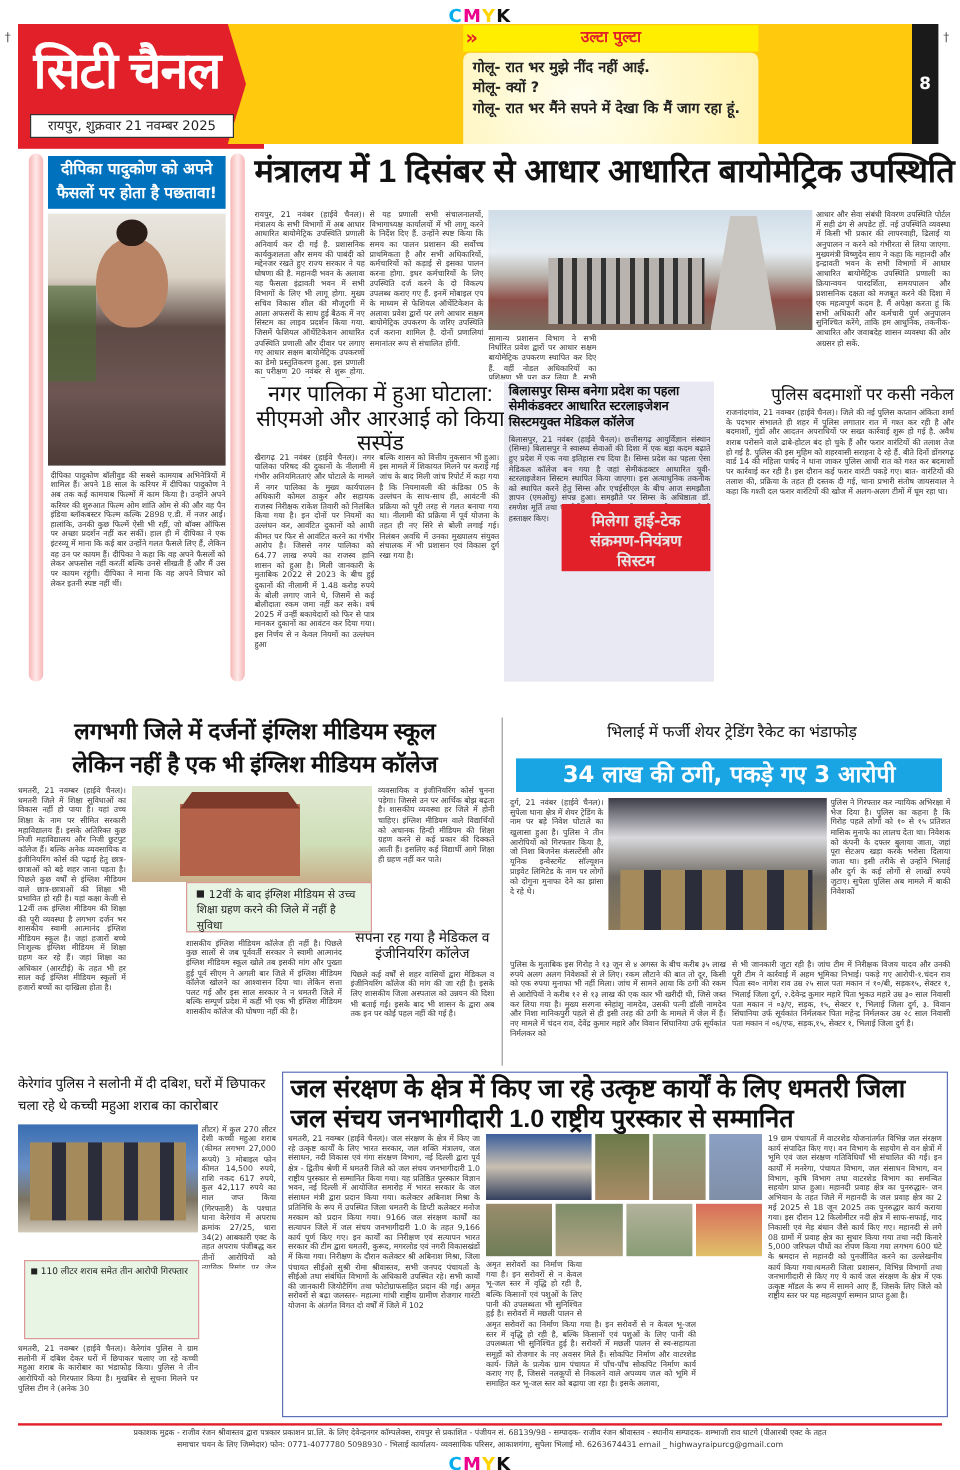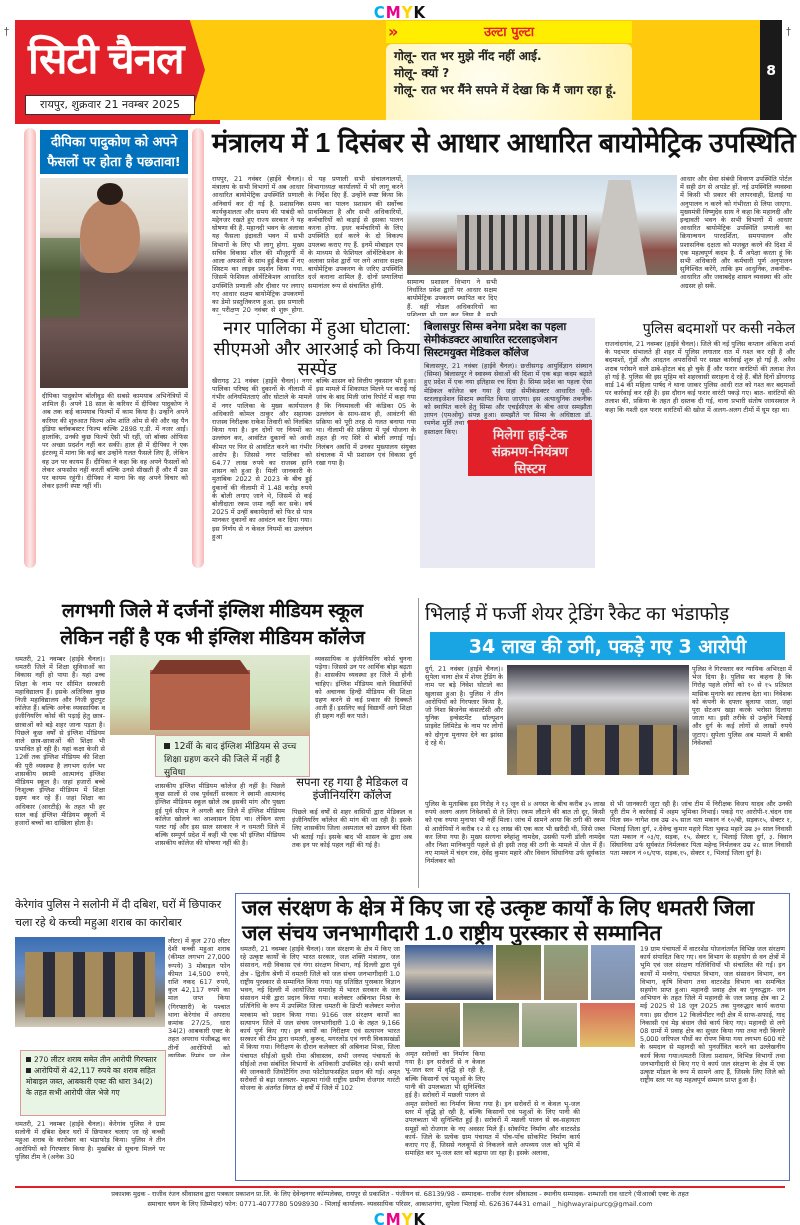--- a/index.html
+++ b/index.html
@@ -91,38 +91,37 @@
 <div class="abs callout" style="left:155px;top:735px;width:155px;height:42px">
   <span style="display:inline-block;width:6px;height:6px;background:#222;margin-right:4px"></span><span>12वीं के बाद इंग्लिश मीडियम से उच्च शिक्षा ग्रहण करने की जिले में नहीं है सुविधा</span>
 </div>
 <div class="abs body" style="left:155px;top:782px;width:130px;height:105px">शासकीय इंग्लिश मीडियम कॉलेज ही नहीं है। पिछले कुछ सालों से जब पूर्ववर्ती सरकार ने स्वामी आत्मानंद इंग्लिश मीडियम स्कूल खोले तब इसकी मांग और पुख्ता हुई पूर्व सीएम ने अगली बार जिले में इंग्लिश मीडियम कॉलेज खोलने का आश्वासन दिया था। लेकिन सत्ता पलट गई और इस साल सरकार ने न धमतरी जिले में बल्कि सम्पूर्ण प्रदेश में कहीं भी एक भी इंग्लिश मीडियम शासकीय कॉलेज की घोषणा नहीं की है।</div>
 <div class="abs body" style="left:315px;top:655px;width:97px;height:118px">व्यवसायिक व इंजीनियरिंग कोर्स चुनना पड़ेगा। जिससे उन पर आर्थिक बोझ बढ़ता है। शासकीय व्यवस्था हर जिले में होनी चाहिए। इंग्लिश मीडियम वाले विद्यार्थियों को अचानक हिन्दी मीडियम की शिक्षा ग्रहण करने से कई प्रकार की दिक्कतें आती हैं। इसलिए कई विद्यार्थी आगे शिक्षा ही ग्रहण नहीं कर पाते।</div>
 <div class="abs hd" style="left:292px;top:776px;width:120px;font-size:11.5px;text-align:center;font-weight:normal">सपना रह गया है मेडिकल व इंजीनियरिंग कॉलेज</div>
 <div class="abs body" style="left:292px;top:808px;width:120px;height:78px">पिछले कई वर्षों से शहर वासियों द्वारा मेडिकल व इंजीनियरिंग कॉलेज की मांग की जा रही है। इसके लिए शासकीय जिला अस्पताल को उन्नयन की दिशा भी बताई गई। इसके बाद भी शासन के द्वारा अब तक इन पर कोई पहल नहीं की गई है।</div>
 
 <div class="abs divv" style="left:418px;top:598px;height:290px"></div>
 
-<div class="abs hd" style="left:425px;top:603px;width:370px;font-size:19px;text-align:left;font-weight:normal">भिलाई में फर्जी शेयर ट्रेडिंग रैकेट का भंडाफोड़</div>
+<div class="abs hd" style="left:425px;top:603px;width:370px;font-size:13px;text-align:center;font-weight:normal">भिलाई में फर्जी शेयर ट्रेडिंग रैकेट का भंडाफोड़</div>
 <div class="abs bluebox" style="left:430px;top:632px;width:355px;height:28px;background:#19a4e3;font-size:19px;line-height:28px">34 लाख की ठगी, पकड़े गए 3 आरोपी</div>
 <div class="abs body" style="left:425px;top:665px;width:78px;height:132px">दुर्ग, 21 नवंबर (हाईवे चैनल)। सुपेला थाना क्षेत्र में शेयर ट्रेडिंग के नाम पर बड़े निवेश घोटाले का खुलासा हुआ है। पुलिस ने तीन आरोपियों को गिरफ्तार किया है, जो निशा बिजनेस कंसल्टेंसी और यूनिक इन्वेस्टमेंट सॉल्यूशन प्राइवेट लिमिटेड के नाम पर लोगों को दोगुना मुनाफा देने का झांसा दे रहे थे।</div>
 <div class="abs photo" style="left:507px;top:665px;width:182px;height:110px;background:linear-gradient(180deg,#3c3c48 0%,#d9d9dd 30%,#6f6a62 60%,#8c7a5a 100%)">
   <div style="position:absolute;left:10px;top:60px;width:160px;height:50px;background:repeating-linear-gradient(90deg,#a58b5b 0 20px,#2b2d3b 20px 34px)"></div>
 </div>
 <div class="abs body" style="left:692px;top:665px;width:100px;height:132px">पुलिस ने गिरफ्तार कर न्यायिक अभिरक्षा में भेज दिया है। पुलिस का कहना है कि गिरोह पहले लोगों को १० से १५ प्रतिशत मासिक मुनाफे का लालच देता था। निवेशक को कंपनी के दफ्तर बुलाया जाता, जहां पूरा सेटअप खड़ा करके भरोसा दिलाया जाता था। इसी तरीके से उन्होंने भिलाई और दुर्ग के कई लोगों से लाखों रुपये जुटाए। सुपेला पुलिस अब मामले में बाकी निवेशकों</div>
 <div class="abs body" style="left:425px;top:800px;width:180px;height:85px">पुलिस के मुताबिक इस गिरोह ने १३ जून से ४ अगस्त के बीच करीब ३५ लाख रुपये अलग अलग निवेशकों से ले लिए। रकम लौटाने की बात तो दूर, किसी को एक रुपया मुनाफा भी नहीं मिला। जांच में सामने आया कि ठगी की रकम से आरोपियों ने करीब १२ से १३ लाख की एक कार भी खरीदी थी, जिसे जब्त कर लिया गया है। मुख्य सरगना स्नेहांशु नामदेव, उसकी पत्नी डॉली नामदेव और निशा मानिकपुरी पहले से ही इसी तरह की ठगी के मामले में जेल में हैं। नए मामले में चंदन राव, देवेंद्र कुमार महारे और विवान सिंघानिया उर्फ सूर्यकांत निर्मलकर को</div>
 <div class="abs body" style="left:610px;top:800px;width:182px;height:85px">से भी जानकारी जुटा रही है। जांच टीम में निरीक्षक विजय यादव और उनकी पूरी टीम ने कार्रवाई में अहम भूमिका निभाई। पकड़े गए आरोपी-१.चंदन राव पिता स्व० नागेश राव उम्र २५ साल पता मकान नं १०/बी, सड़क१५, सेक्टर १, भिलाई जिला दुर्ग, २.देवेन्द्र कुमार महारे पिता भुकउ महारे उम्र ३० साल निवासी पता मकान नं ०३/ए, सड़क, १५, सेक्टर १, भिलाई जिला दुर्ग, ३. विवान सिंघानिया उर्फ सूर्यकांत निर्मलकर पिता महेन्द्र निर्मलकर उम्र २८ साल निवासी पता मकान नं ०६/एफ, सड़क,१५, सेक्टर १, भिलाई जिला दुर्ग है।</div>
 
 <div class="abs hd" style="left:15px;top:895px;width:215px;font-size:11px;line-height:18px;font-weight:normal">केरेगांव पुलिस ने सलोनी में दी दबिश, घरों में छिपाकर चला रहे थे कच्ची महुआ शराब का कारोबार</div>
 <div class="abs photo" style="left:15px;top:937px;width:150px;height:90px;background:linear-gradient(180deg,#3a6fb3 0%,#6b8fc5 40%,#7c7361 70%,#d2c9b8 100%)">
   <div style="position:absolute;left:10px;top:15px;width:130px;height:65px;background:repeating-linear-gradient(90deg,#a58b5b 0 18px,#2b2d3b 18px 30px)"></div>
 </div>
 <div class="abs body" style="left:168px;top:937px;width:62px;height:120px">लीटर) में कुल 270 लीटर देशी कच्ची महुआ शराब (कीमत लगभग 27,000 रूपये) 3 मोबाइल फोन कीमत 14,500 रुपये, राशि नकद 617 रुपये, कुल 42,117 रुपये का माल जप्त किया (गिरफ्तारी) के पश्चात थाना केरेगांव में अपराध क्रमांक 27/25, धारा 34(2) आबकारी एक्ट के तहत अपराध पंजीबद्ध कर तीनों आरोपियों को न्यायिक रिमांड पर जेल भेज दिया गया है। गिरफ्तार आरोपियों में तिलेश्वर सिन्हा पिता स्व. सुमान उम्र 29 वर्ष, निवासी सलोनी, खान केरेगांव, धनेश्वर सिन्हा पिता स्व. सुमान उम्र 27 वर्ष, निवासी सलोनी, थाना केरेगांव, हिमानी सिन्हा पिता रजबल 40 वर्ष, निवासी सलोनी, थाना केरेगांव।</div>
 <div class="abs callout" style="left:20px;top:1050px;width:146px;height:66px;font-size:7.5px;line-height:11px;padding:3px 5px">
-  <div><span style="display:inline-block;width:5px;height:5px;background:#222;margin-right:3px"></span><span>270 लीटर शराब समेत तीन आरोपी गिरफ्तार</span></div>
-  <div><span style="display:inline-block;width:5px;height:5px;background:#222;margin-right:3px"></span><span>आरोपियों से 42,117 रुपये का शराब सहित मोबाइल जब्त, आबकारी एक्ट की धारा 34(2) के तहत सभी आरोपी जेल भेजे गए</span></div>
+  <div><span style="display:inline-block;width:5px;height:5px;background:#222;margin-right:3px"></span><span>110 लीटर शराब समेत तीन आरोपी गिरफ्तार</span></div>
 </div>
 <div class="abs body" style="left:15px;top:1120px;width:150px;height:60px">धमतरी, 21 नवम्बर (हाईवे चैनल)। केरेगांव पुलिस ने ग्राम सलोनी में दबिश देकर घरों में छिपाकर चलाए जा रहे कच्ची महुआ शराब के कारोबार का भंडाफोड़ किया। पुलिस ने तीन आरोपियों को गिरफ्तार किया है। मुखबिर से सूचना मिलने पर पुलिस टीम ने (अनेक 30</div>
 
 <div class="abs" style="left:235px;top:893px;width:555px;height:288px;border:1px solid #5b6fb7"></div>
 <div class="abs hd" style="left:242px;top:895px;width:545px;font-size:21px;line-height:25px;font-weight:bold;color:#111">जल संरक्षण के क्षेत्र में किए जा रहे उत्कृष्ट कार्यों के लिए धमतरी जिला जल संचय जनभागीदारी 1.0 राष्ट्रीय पुरस्कार से सम्मानित</div>
 <div class="abs body" style="left:240px;top:945px;width:160px;height:230px">धमतरी, 21 नवम्बर (हाईवे चैनल)। जल संरक्षण के क्षेत्र में किए जा रहे उत्कृष्ट कार्यों के लिए भारत सरकार, जल शक्ति मंत्रालय, जल संसाधन, नदी विकास एवं गंगा संरक्षण विभाग, नई दिल्ली द्वारा पूर्व क्षेत्र - द्वितीय श्रेणी में धमतरी जिले को जल संचय जनभागीदारी 1.0 राष्ट्रीय पुरस्कार से सम्मानित किया गया। यह प्रतिष्ठित पुरस्कार विज्ञान भवन, नई दिल्ली में आयोजित समारोह में भारत सरकार के जल संसाधन मंत्री द्वारा प्रदान किया गया। कलेक्टर अबिनाश मिश्रा के प्रतिनिधि के रूप में उपस्थित जिला धमतरी के डिप्टी कलेक्टर मनोज मरकाम को प्रदान किया गया। 9166 जल संरक्षण कार्यों का सत्यापन जिले में जल संचय जनभागीदारी 1.0 के तहत 9,166 कार्य पूर्ण किए गए। इन कार्यों का निरीक्षण एवं सत्यापन भारत सरकार की टीम द्वारा धमतरी, कुरूद, मगरलोड एवं नगरी विकासखंडों में किया गया। निरीक्षण के दौरान कलेक्टर श्री अबिनाश मिश्रा, जिला पंचायत सीईओ सुश्री रोमा श्रीवास्तव, सभी जनपद पंचायतों के सीईओ तथा संबंधित विभागों के अधिकारी उपस्थित रहे। सभी कार्यों की जानकारी जियोटैगिंग तथा फोटोग्राफसहित प्रदान की गई। अमृत सरोवरों से बढ़ा जलस्तर- महात्मा गांधी राष्ट्रीय ग्रामीण रोजगार गारंटी योजना के अंतर्गत विगत दो वर्षों में जिले में 102</div>
 <div class="abs photo" style="left:405px;top:945px;width:230px;height:55px;display:flex;gap:3px">
   <div style="flex:2;background:linear-gradient(180deg,#3b5f9b,#c9c0b2,#34405e)"></div>
   <div style="flex:1;background:linear-gradient(180deg,#6b7a4a,#a98b66)"></div>
   <div style="flex:1;background:linear-gradient(180deg,#8fa07d,#9c8a6b)"></div>

